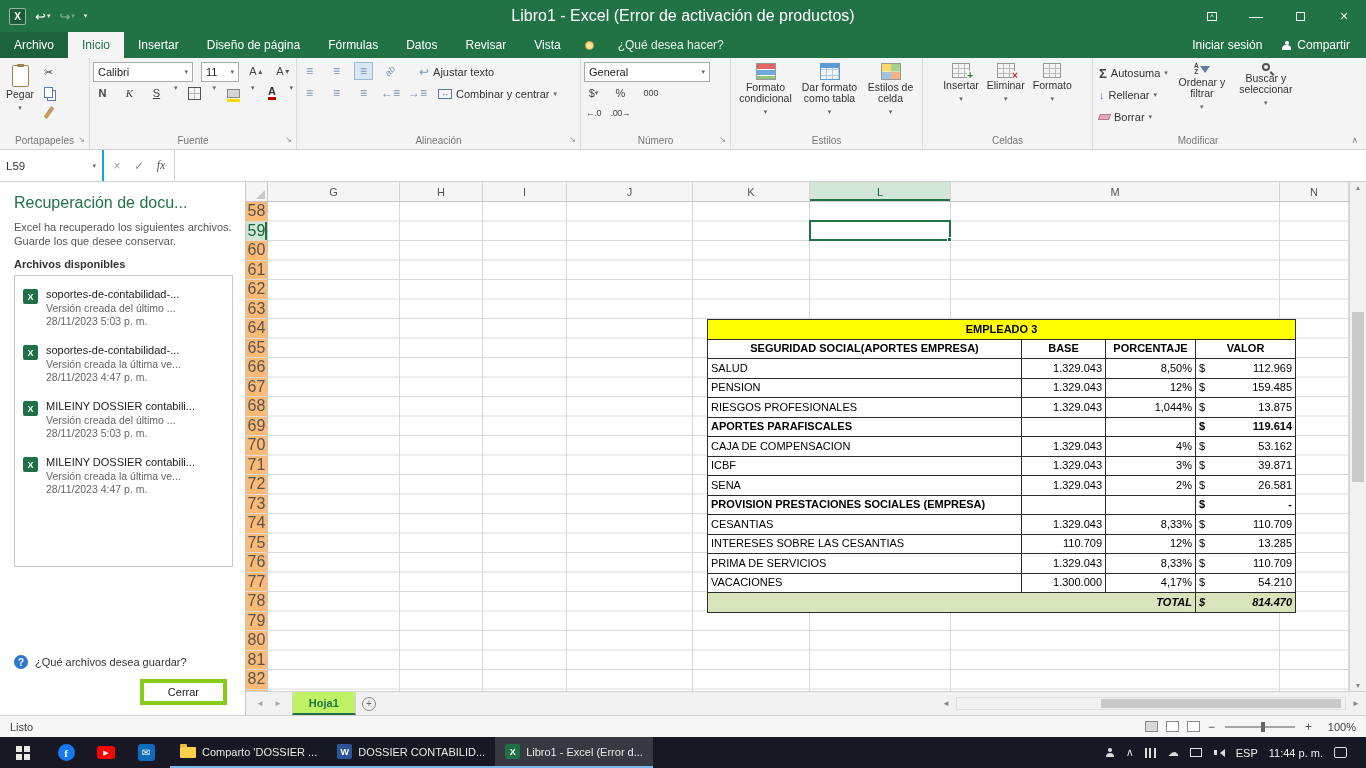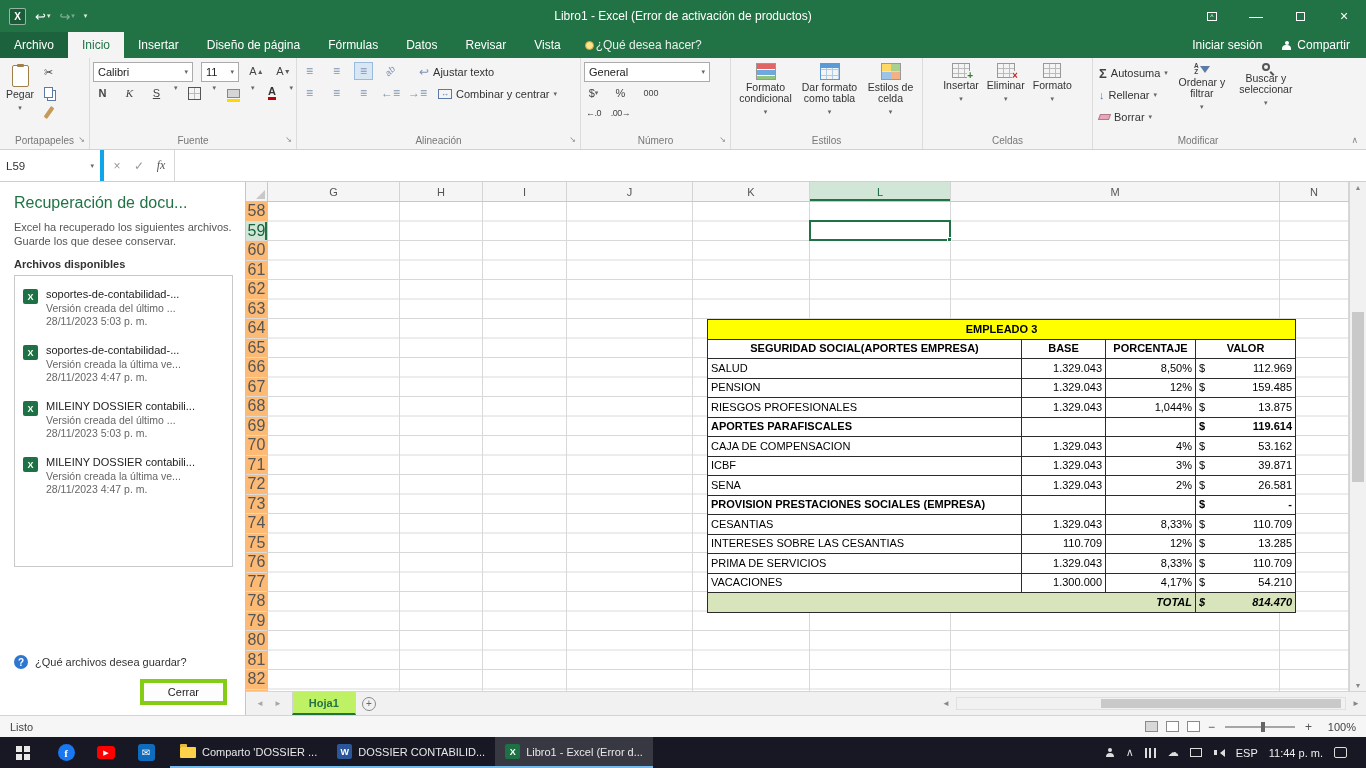--- a/index.html
+++ b/index.html
@@ -6,33 +6,33 @@
 html,body{width:1366px;height:768px;overflow:hidden;background:#fff;}
 .window{width:1366px;height:768px;display:flex;flex-direction:column;}
 
 
 .titlebar{height:32px;background:#217346;color:#fff;display:flex;align-items:center;position:relative;flex:none;}
 .qat{display:flex;align-items:center;gap:9px;padding-left:9px;font-size:13px;}
 .logo{width:17px;height:17px;background:#1a5c38;border:1px solid rgba(255,255,255,.55);border-radius:2px;font-size:10px;font-weight:bold;display:flex;align-items:center;justify-content:center;}
 .qbtn{display:flex;align-items:center;gap:1px;cursor:default;}
 .tiny{font-size:7px;opacity:.85;}
 .dim{opacity:.45;}
-.tb-title{position:absolute;left:50%;transform:translateX(-50%);font-size:12px;white-space:nowrap;}
+.tb-title{position:absolute;left:50%;transform:translateX(-50%);font-size:16px;white-space:nowrap;}
 .wctrl{margin-left:auto;display:flex;height:100%;}
 .wbtn{width:44px;display:flex;align-items:center;justify-content:center;font-size:14px;}
 .box-ico{width:10px;height:9px;border:1px solid #fff;display:inline-flex;align-items:center;justify-content:center;font-size:7px;line-height:1;}
 .restore-ico{width:9px;height:9px;border:1px solid #fff;}
 
 
 .tabsrow{height:26px;background:#217346;display:flex;align-items:stretch;color:#fff;font-size:12px;flex:none;}
 .rtabs{display:flex;}
 .rtab{padding:0 14px;display:flex;align-items:center;white-space:nowrap;}
 .rtab.file{background:rgba(0,0,0,.14);}
 .rtab.active{background:#f4f4f4;color:#217346;}
-.tellme{display:flex;align-items:center;gap:2px;margin-left:10px;color:#e8f1ea;}
+.tellme{display:flex;align-items:center;gap:24px;margin-left:10px;color:#e8f1ea;}
 .bulb{width:9px;height:9px;border-radius:50%;background:#ffe28a;border:1px solid #c8a84b;}
 .tr-right{margin-left:auto;display:flex;align-items:center;gap:20px;padding-right:16px;}
 .person{width:9px;height:9px;position:relative;display:inline-block;}
 .person::before{content:"";position:absolute;left:2.5px;top:0;width:4px;height:4px;border-radius:50%;background:#fff;}
 .person::after{content:"";position:absolute;left:0;top:4.5px;width:9px;height:4.5px;border-radius:4px 4px 0 0;background:#fff;}
 .share{display:flex;align-items:center;gap:6px;}
 
 
 .ribbon{height:92px;background:#f4f4f4;border-bottom:1px solid #d2d2d2;display:flex;flex:none;position:relative;overflow:hidden;}
 .rgroup{flex:none;display:flex;flex-direction:column;border-right:1px solid #dcdcdc;padding:2px 3px 0;position:relative;}
@@ -75,21 +75,21 @@
 .eraser{width:11px;height:6px;background:#e8a7b8;border:1px solid #b07a8a;transform:skewX(-20deg);}
 .sort-ico{display:flex;align-items:center;gap:1px;}
 .sort-az{display:flex;flex-direction:column;font-size:6.5px;font-weight:bold;color:#444;line-height:6px;}
 .funnel{width:0;height:0;border-left:5px solid transparent;border-right:5px solid transparent;border-top:7px solid #5b7aa6;}
 .mag{width:8px;height:8px;border:2px solid #555;border-radius:50%;position:relative;}
 .mag::after{content:"";position:absolute;width:2px;height:5px;background:#555;transform:rotate(-45deg);left:7px;top:6px;}
 .collapse{position:absolute;right:8px;bottom:4px;color:#888;font-size:9px;}
 
 
 .fbar{height:32px;background:#fff;border-bottom:1px solid #cfcfcf;display:flex;align-items:stretch;flex:none;font-size:11.5px;color:#333;}
-.namebox{width:104px;display:flex;align-items:center;padding:0 6px;border-right:4px solid #0ea5e9;}
+.namebox{width:104px;display:flex;align-items:center;padding:0 6px;border-right:2px solid #0ea5e9;}
 .namebox .arr{margin-left:auto;}
 .fbtns{display:flex;align-items:center;border-right:1px solid #d6d6d6;padding:0 2px;}
 .fbtn{width:22px;text-align:center;color:#999;font-size:12px;}
 .fx{font-family:"Liberation Serif",serif;font-style:italic;color:#555;}
 .finput{flex:1;}
 
 
 .workarea{flex:1;display:flex;min-height:0;}
 .recovery{width:246px;flex:none;background:#fff;border-right:1px solid #c6c6c6;display:flex;flex-direction:column;padding:12px 12px 6px 14px;overflow:hidden;}
 .rec-title{font-size:16px;color:#217346;margin-bottom:8px;white-space:nowrap;}

